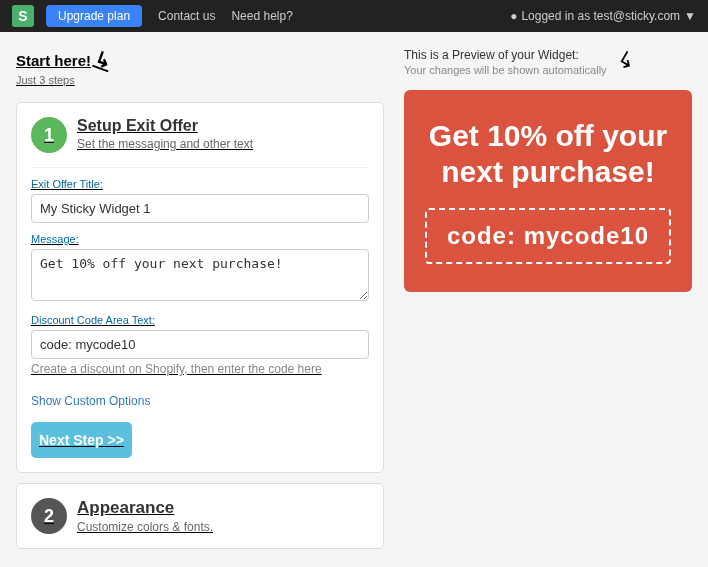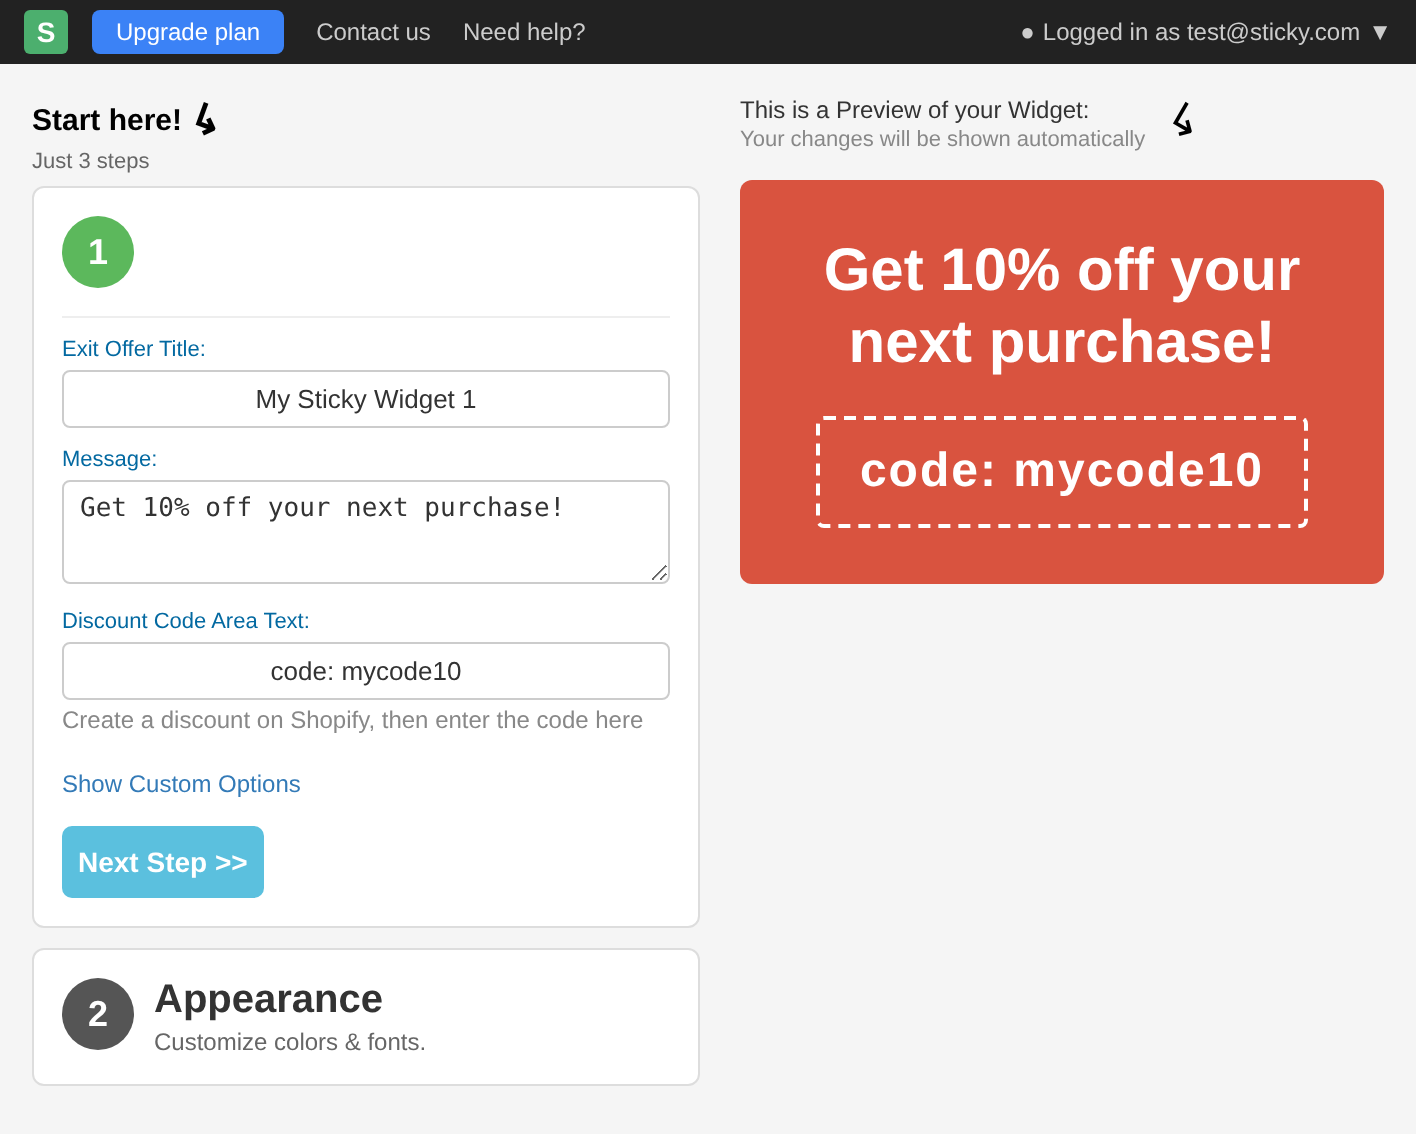--- a/index.html
+++ b/index.html
@@ -58,41 +58,42 @@
     
     .main-layout {
       display: flex;
       padding: 16px;
       gap: 20px;
       height: calc(567px - 32px);
     }
 
     
     .left-col {
-      width: 334px;
+      width: 368px;
       flex-shrink: 0;
+      text-decoration: underline;
     }
 
     .start-here {
       font-size: 15px;
       font-weight: bold;
       margin-bottom: 2px;
       display: flex;
       align-items: center;
       gap: 4px;
     }
     .start-here-arrow {
       font-size: 20px;
       transform: rotate(20deg);
       display: inline-block;
     }
     .start-here-sub {
       font-size: 11px;
       color: #666;
-      margin-bottom: 6px;
+      margin-bottom: 16px;
     }
 
     
     .step-card {
       background: white;
       border: 1px solid #ddd;
       border-radius: 6px;
       padding: 14px;
       margin-bottom: 10px;
     }
@@ -140,21 +141,20 @@
     }
     .field-input {
       width: 100%;
       padding: 6px 8px;
       border: 1px solid #ccc;
       border-radius: 4px;
       font-size: 13px;
       color: #333;
       background: white;
       outline: none;
-      text-align: center;
     }
     .field-textarea {
       width: 100%;
       padding: 6px 8px;
       border: 1px solid #ccc;
       border-radius: 4px;
       font-size: 13px;
       color: #333;
       background: white;
       outline: none;
@@ -246,21 +246,21 @@
       display: inline-block;
       background: transparent;
     }
 
     .step2-content {
       display: flex;
       align-items: flex-start;
       gap: 10px;
     }
     .step2-text .step-title {
-      font-size: 20px;
+      font-size: 17px;
     }
     .step2-text .step-subtitle {
       font-size: 12px;
     }
   </style>
 </head>
 <body>
 
 <nav class="topnav">
   <div class="topnav-logo">S</div>
@@ -282,20 +282,24 @@
 
     <div class="start-here">
       <span>Start here!</span>
       <span class="start-here-arrow">↳</span>
     </div>
     <div class="start-here-sub">Just 3 steps</div>
 
     <div class="step-card">
       <div class="step-header">
         <div class="step-circle step-circle-green">1</div>
+        <div>
+          <div class="step-title">Setup Exit Offer</div>
+          <div class="step-subtitle">Set the messaging and other text</div>
+        </div>
       </div>
 
       <hr class="card-divider">
 
       <div class="field-group">
         <div class="field-label">Exit Offer Title:</div>
         <input class="field-input" type="text" value="My Sticky Widget 1" style="">
       </div>
 
       <div class="field-group">

